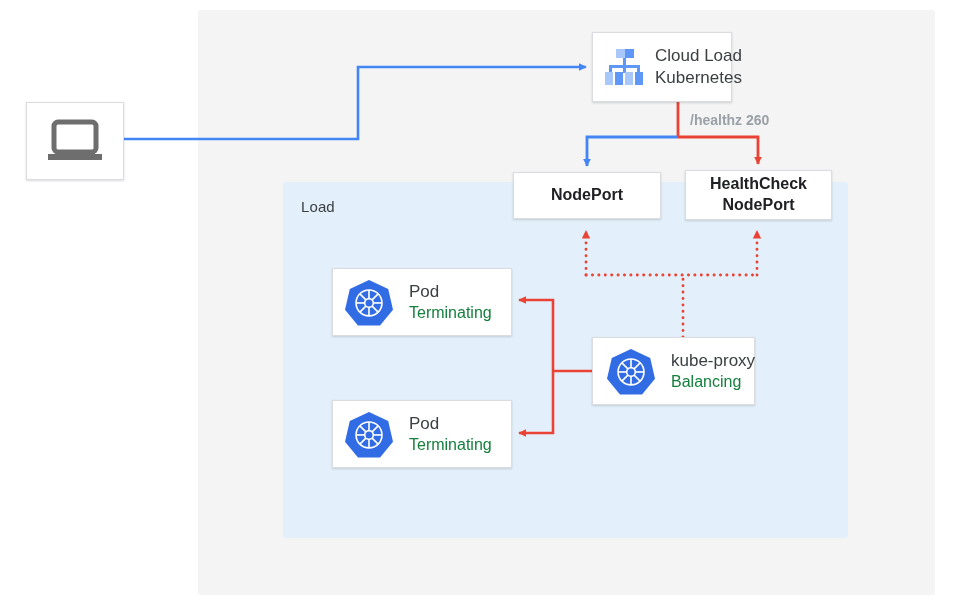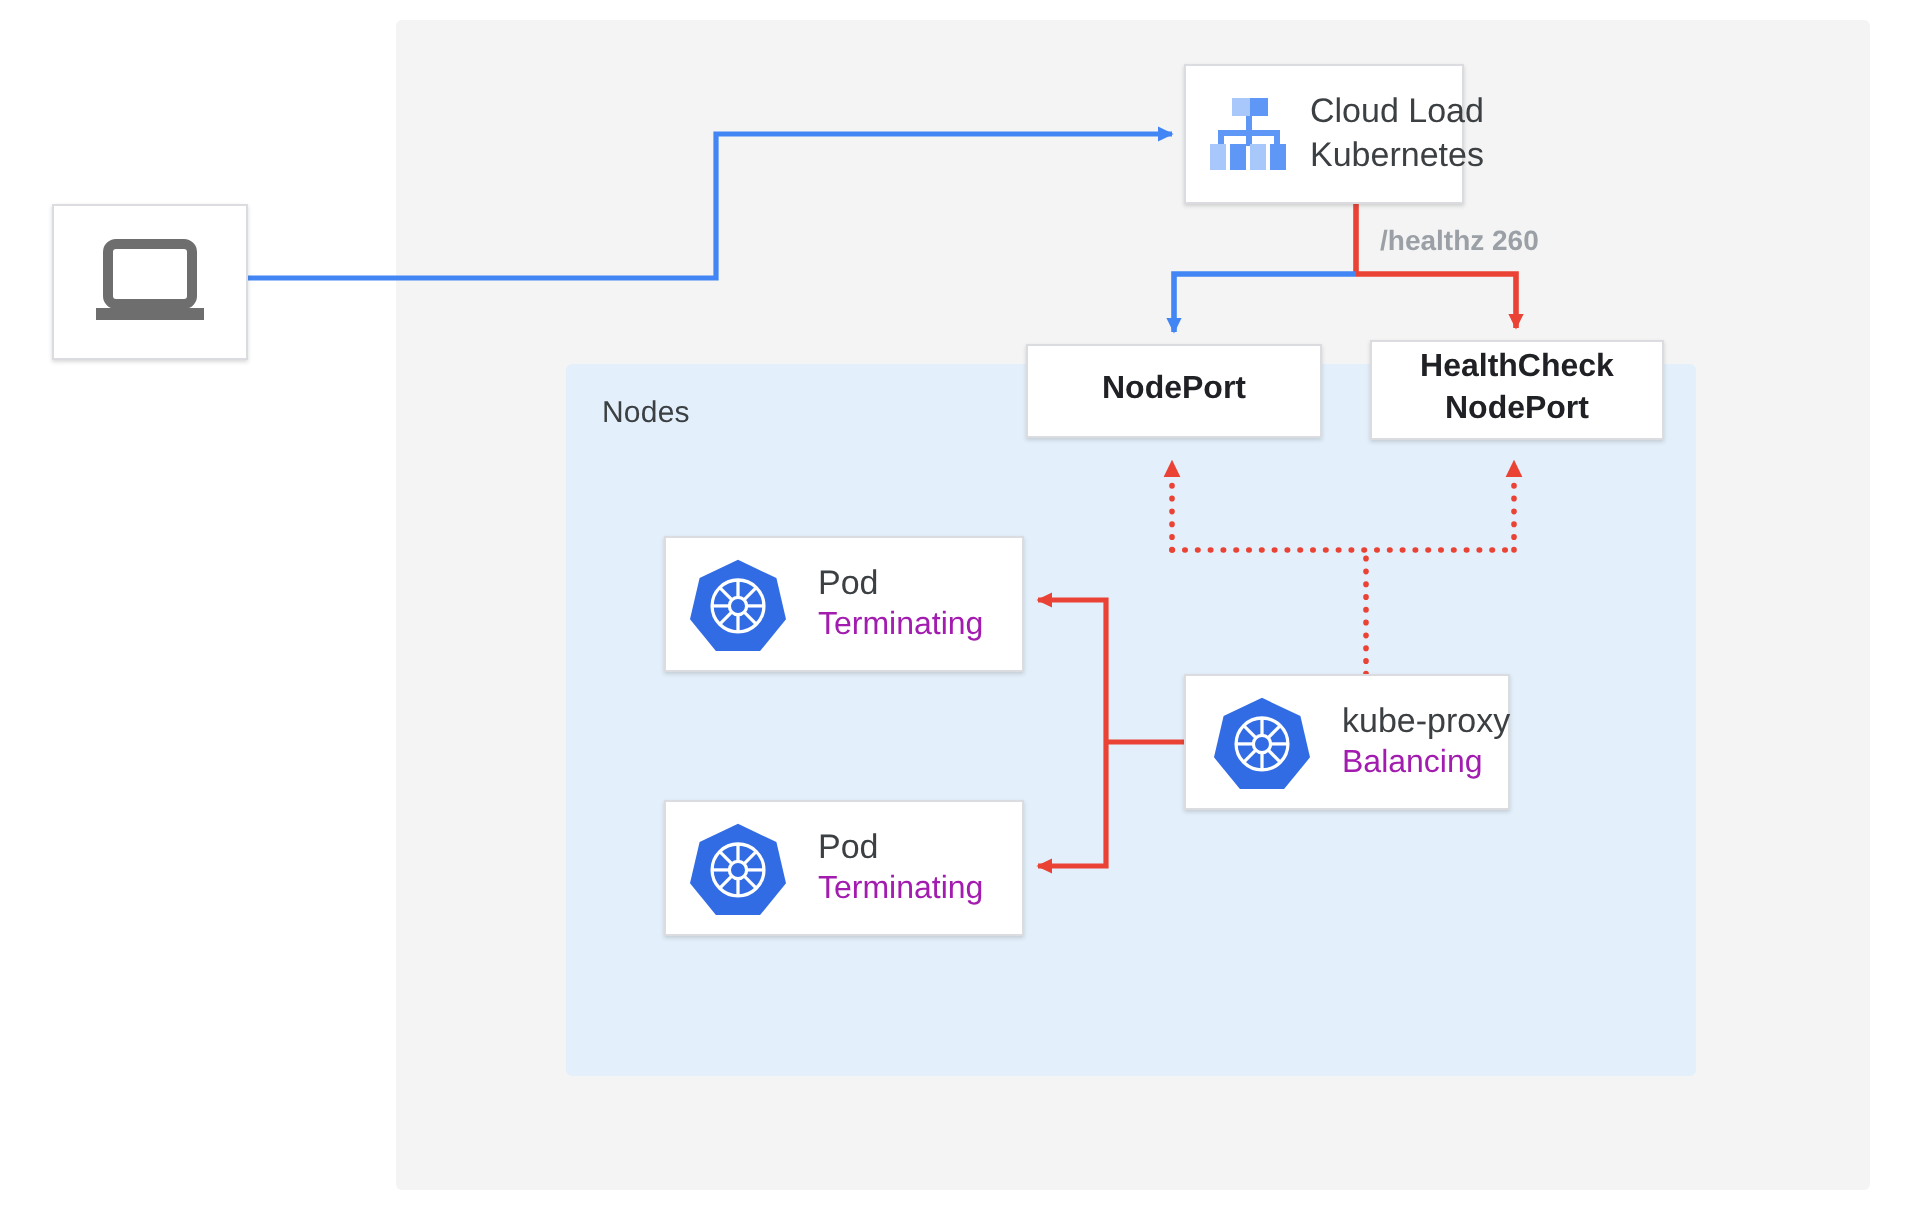--- a/index.html
+++ b/index.html
@@ -72,21 +72,21 @@
   }
   .title-bold {
     font-size: 16px;
     font-weight: bold;
     color: #202124;
     white-space: nowrap;
     line-height: 1.3;
   }
   .subtitle {
     font-size: 16px;
-    color: #a21caf;
+    color: #15803d;
     white-space: nowrap;
   }
   
   #laptop-card { left: 26px;  top: 102px; width: 98px;  height: 78px; justify-content: center; }
   #clb-card    { left: 592px; top: 32px;  width: 140px; height: 70px; padding-left: 10px; gap: 10px; }
   #nodeport-card     { left: 513px; top: 172px; width: 148px; height: 47px; }
   #healthcheck-card  { left: 685px; top: 170px; width: 147px; height: 50px; }
   #pod1-card   { left: 332px; top: 268px; width: 180px; height: 68px; padding-left: 12px; gap: 16px; }
   #pod2-card   { left: 332px; top: 400px; width: 180px; height: 68px; padding-left: 12px; gap: 16px; }
   #kubeproxy-card { left: 592px; top: 337px; width: 163px; height: 68px; padding-left: 14px; gap: 16px; }
@@ -112,21 +112,21 @@
   .clb-icon { flex: 0 0 auto; }
   .laptop-icon { display: block; }
 </style>
 </head>
 <body>
 
 <div id="canvas">
 
   <div class="gray-panel"></div>
   <div class="nodes-panel"></div>
-  <div class="nodes-label">Nodes</div>
+  <div class="nodes-label">Load</div>
 
   <svg id="wires" viewBox="0 0 953 612">
     <defs>
       <marker id="arrow-blue" markerWidth="9" markerHeight="9" refX="7.2" refY="4.5" orient="auto" markerUnits="userSpaceOnUse">
         <path d="M0,0.6 L8,4.5 L0,8.4 z" fill="#4285f4"></path>
       </marker>
       <marker id="arrow-red" markerWidth="9" markerHeight="9" refX="7.2" refY="4.5" orient="auto" markerUnits="userSpaceOnUse">
         <path d="M0,0.6 L8,4.5 L0,8.4 z" fill="#ea4335"></path>
       </marker>
       <marker id="arrow-red-dot" markerWidth="10" markerHeight="10" refX="7.5" refY="5" orient="auto" markerUnits="userSpaceOnUse">

